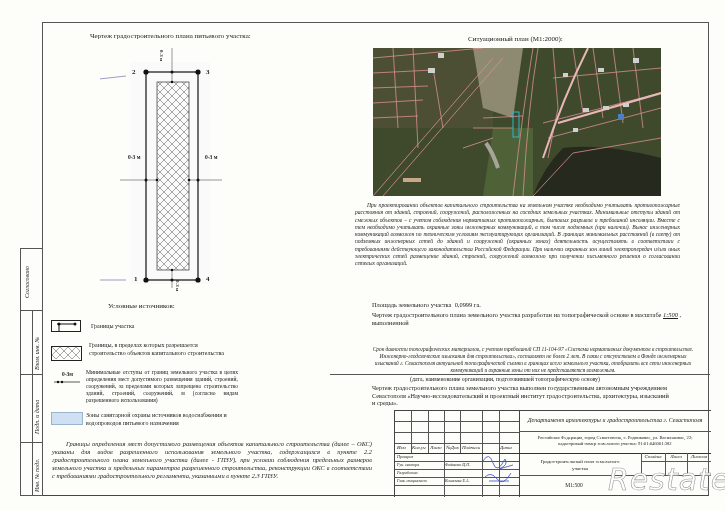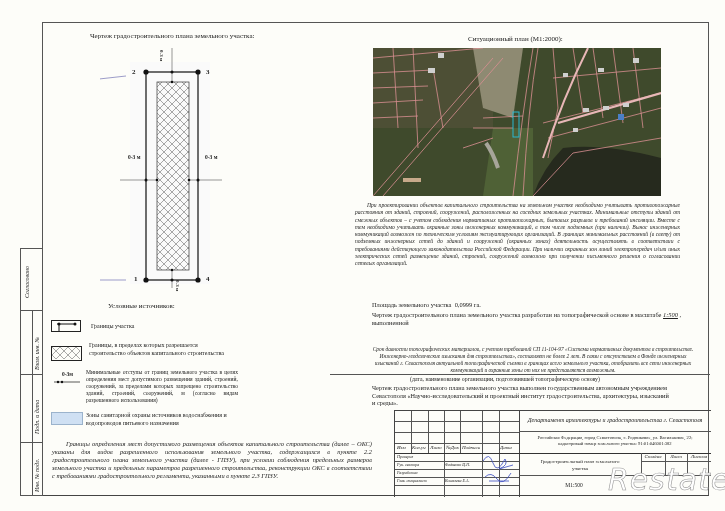--- a/index.html
+++ b/index.html
@@ -42,21 +42,21 @@
   <div class="c" style="top:62px;height:64px;"></div>
   <div class="c" style="top:126px;height:68px;"></div>
   <div class="c" style="top:194px;height:54px;border-bottom:1px solid #555;"></div>
   <div class="inner" style="top:62px;height:186px;"></div>
   <span class="vtext" style="left:3px;top:50px;">Согласовано</span>
   <span class="vtext" style="left:13px;top:122px;">Взам. инв. №</span>
   <span class="vtext" style="left:13px;top:186px;">Подп. и дата</span>
   <span class="vtext" style="left:13px;top:244px;">Инв. № подл.</span>
 </div>
 
-<div class="abs title-left">Чертеж градостроительного плана земельного участка:</div>
+<div class="abs title-left">Чертеж градостроительного плана питьевого участка:</div>
 
 <div class="plot">
   <svg width="140" height="240" viewBox="0 0 140 240">
     <defs>
       <pattern id="hatch" width="8" height="8" patternUnits="userSpaceOnUse">
         <path d="M0,0 L8,8 M8,0 L0,8" stroke="#555" stroke-width="0.5"></path>
       </pattern>
     </defs>
     <rect x="30" y="14" width="80" height="222" fill="#fafafa"></rect>
     <line x1="-10" y1="32" x2="26" y2="28" stroke="#5a5aa8" stroke-width="0.6"></line>

